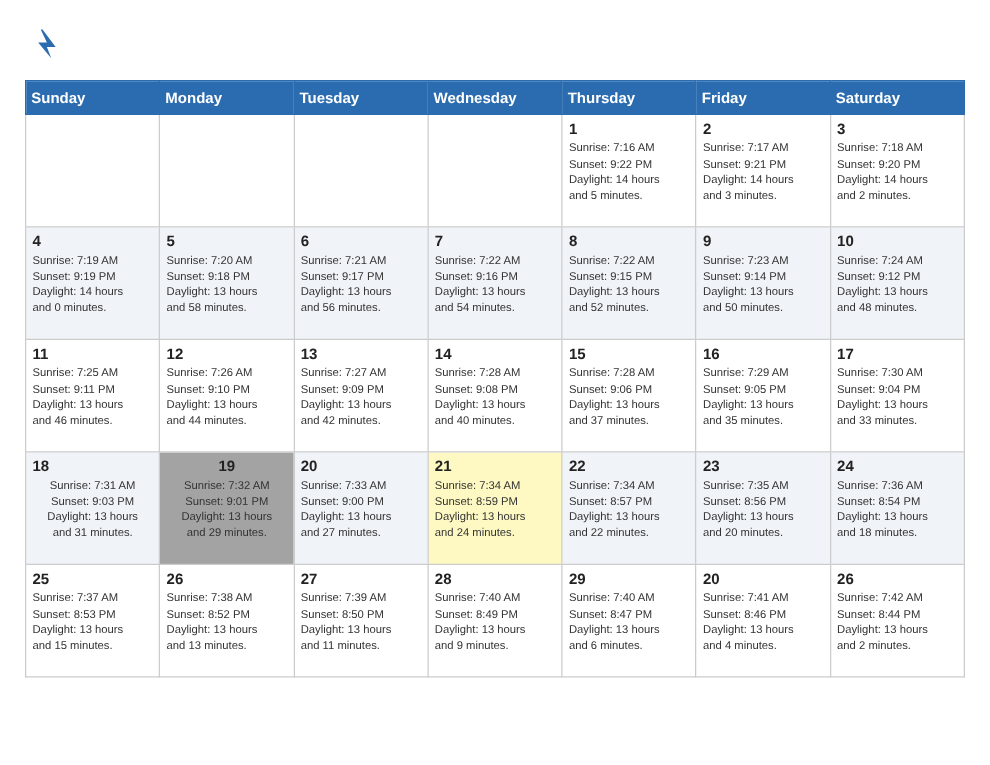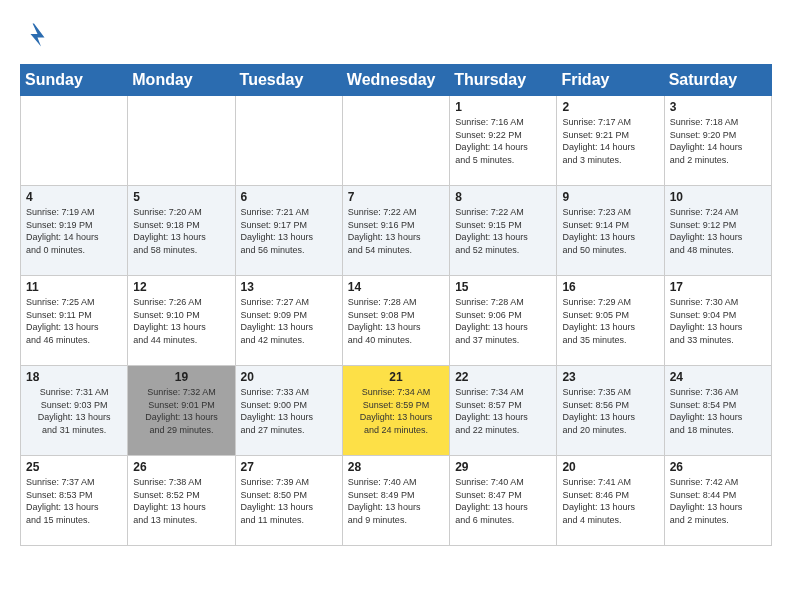--- a/index.html
+++ b/index.html
@@ -43,21 +43,21 @@
       font-size: 16px;
       color: #444;
     }
     table {
       width: 100%;
       border-collapse: collapse;
     }
     th {
       background-color: #2b6cb0;
       color: #fff;
-      font-size: 16px;
+      font-size: 12px;
       font-weight: bold;
       padding: 6px 4px;
       text-align: left;
       border: 1px solid #2b6cb0;
     }
     td {
       vertical-align: top;
       border: 1px solid #ccc;
       padding: 4px 5px;
       font-size: 9.5px;
@@ -260,21 +260,21 @@
 Daylight: 13 hours
 and 29 minutes.</div>
         </td>
         <td style="background: rgb(240, 244, 248);">
           <span class="day-number">20</span>
           <div class="day-info" style="white-space: pre-line;">Sunrise: 7:33 AM
 Sunset: 9:00 PM
 Daylight: 13 hours
 and 27 minutes.</div>
         </td>
-        <td style="background: #fde047; text-align: center;">
+        <td style="background: #fef9c3;">
           <span class="day-number">21</span>
           <div class="day-info" style="white-space: pre-line;">Sunrise: 7:34 AM
 Sunset: 8:59 PM
 Daylight: 13 hours
 and 24 minutes.</div>
         </td>
         <td style="background: rgb(240, 244, 248);">
           <span class="day-number">22</span>
           <div class="day-info" style="white-space: pre-line;">Sunrise: 7:34 AM
 Sunset: 8:57 PM

